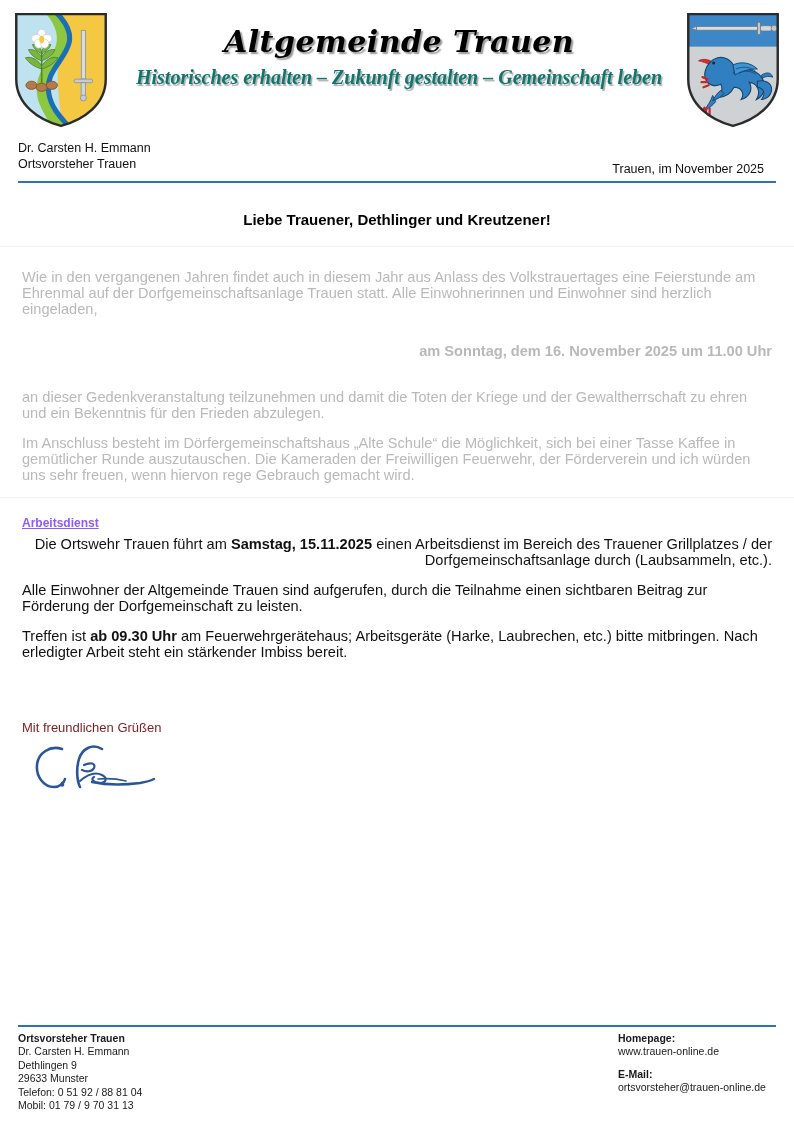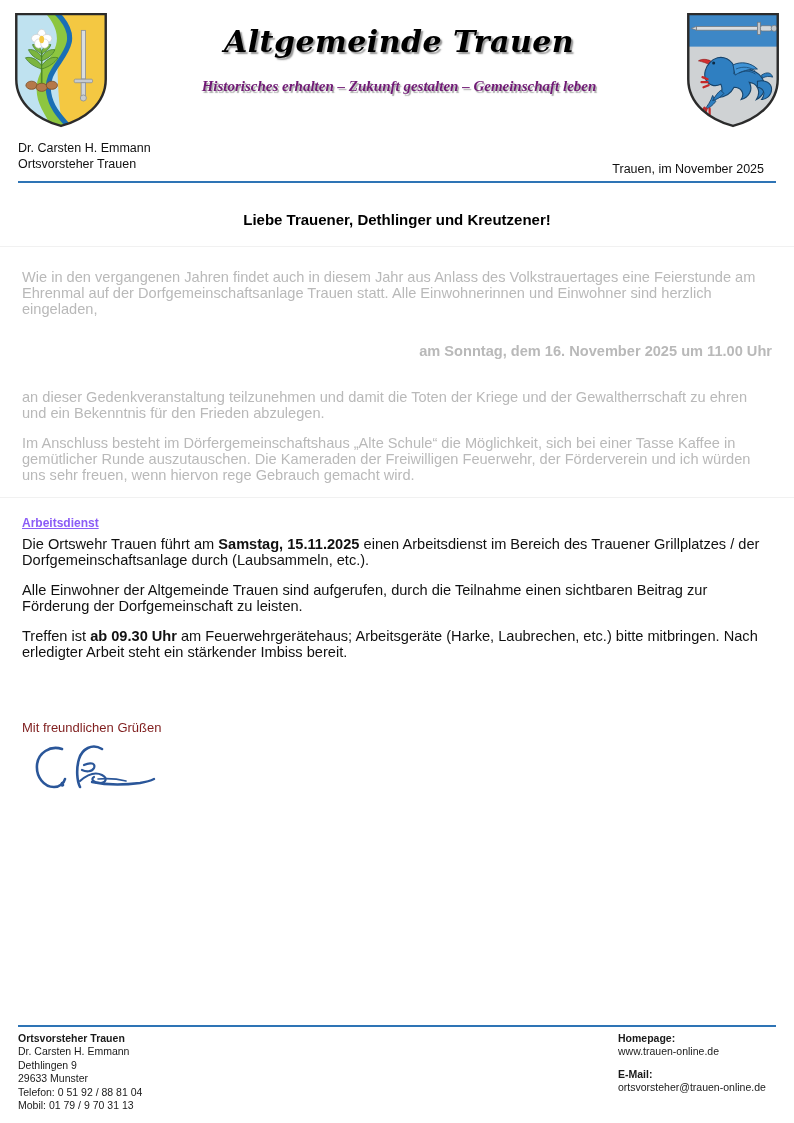--- a/index.html
+++ b/index.html
@@ -44,26 +44,26 @@
     font-size: 30px;
     font-style: italic;
     font-weight: 700;
     letter-spacing: 0.5px;
     color: #000000;
     text-shadow: 2px 2px 1.5px rgba(130,130,130,0.85);
     line-height: 1.05;
     white-space: nowrap;
   }
   .org-motto {
-    margin-top: 20px;
+    margin-top: 8px;
     font-family: "Liberation Serif", "DejaVu Serif", serif;
-    font-size: 15px;
+    font-size: 20px;
     font-style: italic;
     font-weight: 700;
-    color: #701a75;
+    color: #0f766e;
     text-shadow: 1.5px 1.5px 1px rgba(150,150,150,0.8);
     white-space: nowrap;
   }
 
   .sender-row {
     position: relative;
     margin: 0 18px 0 18px;
     height: 38px;
     font-size: 12.5px;
     line-height: 16px;
@@ -121,21 +121,21 @@
     margin: 26px 0 30px 0 !important;
   }
 
   .section-head {
     font-size: 12px;
     font-weight: 700;
     text-decoration: underline;
     color: #8b5cf6;
     margin: 18px 0 6px 0;
   }
-  .section-head + p { margin-top: 0; }
+  .section-head + p { margin-top: 0; text-align: right; }
   b, strong { font-weight: 700; }
 
   
   .closing {
     padding: 0 22px;
     margin-top: 60px;
     font-size: 13px;
     color: #7f1d1d;
   }
   .signature {

